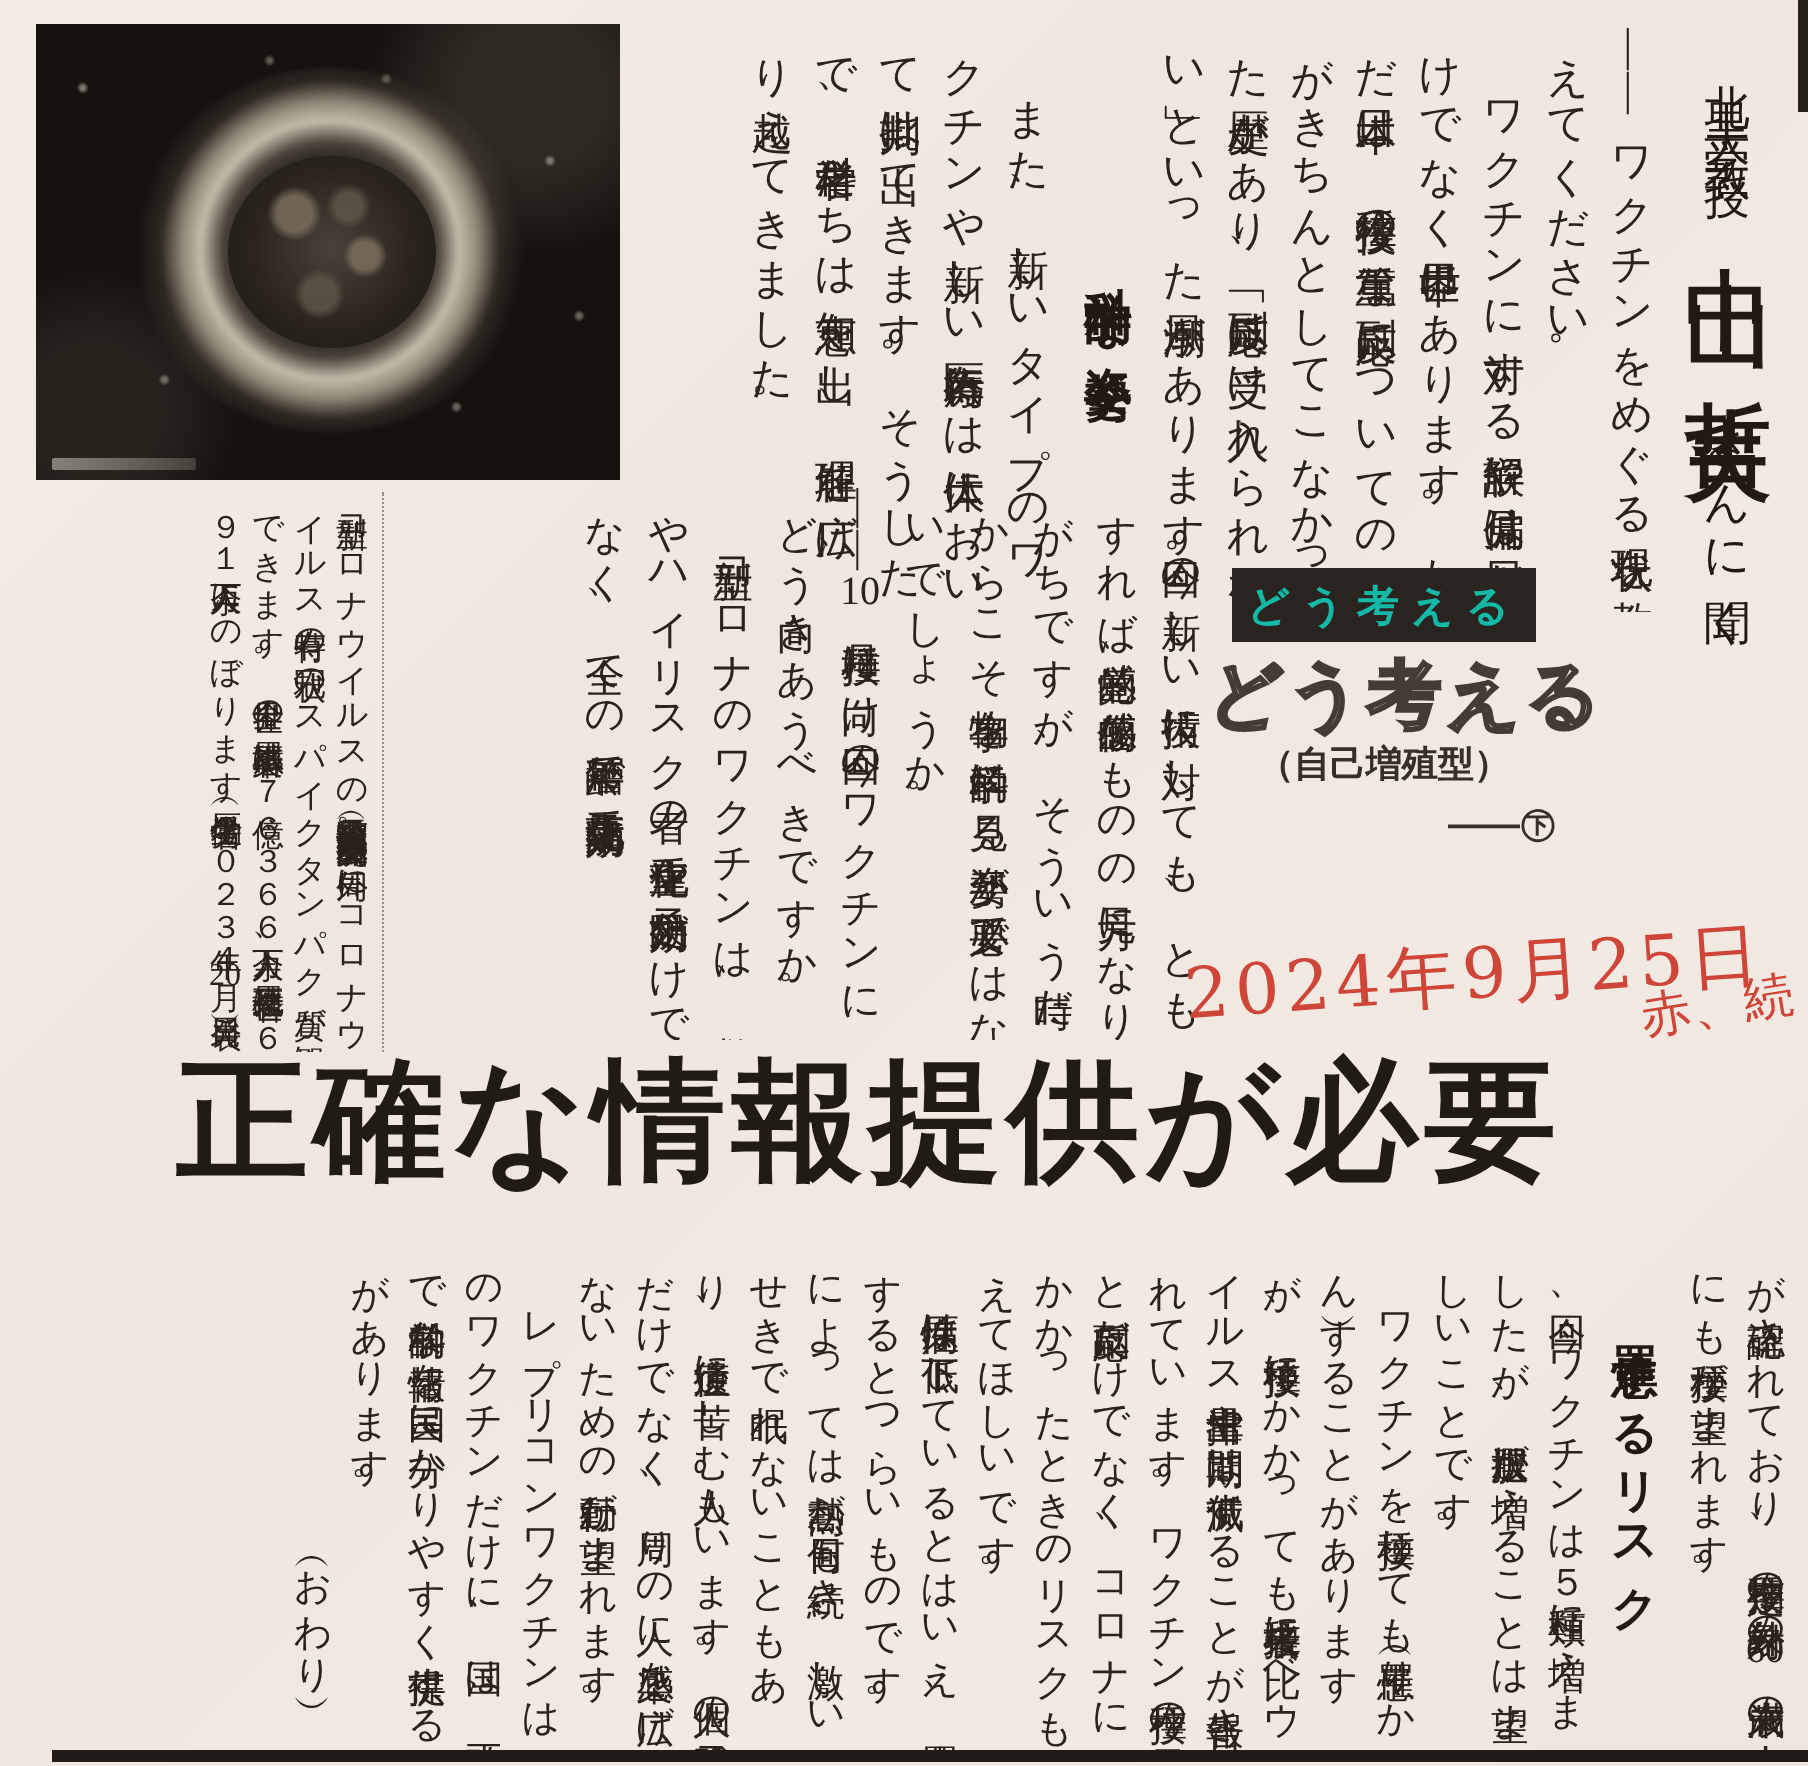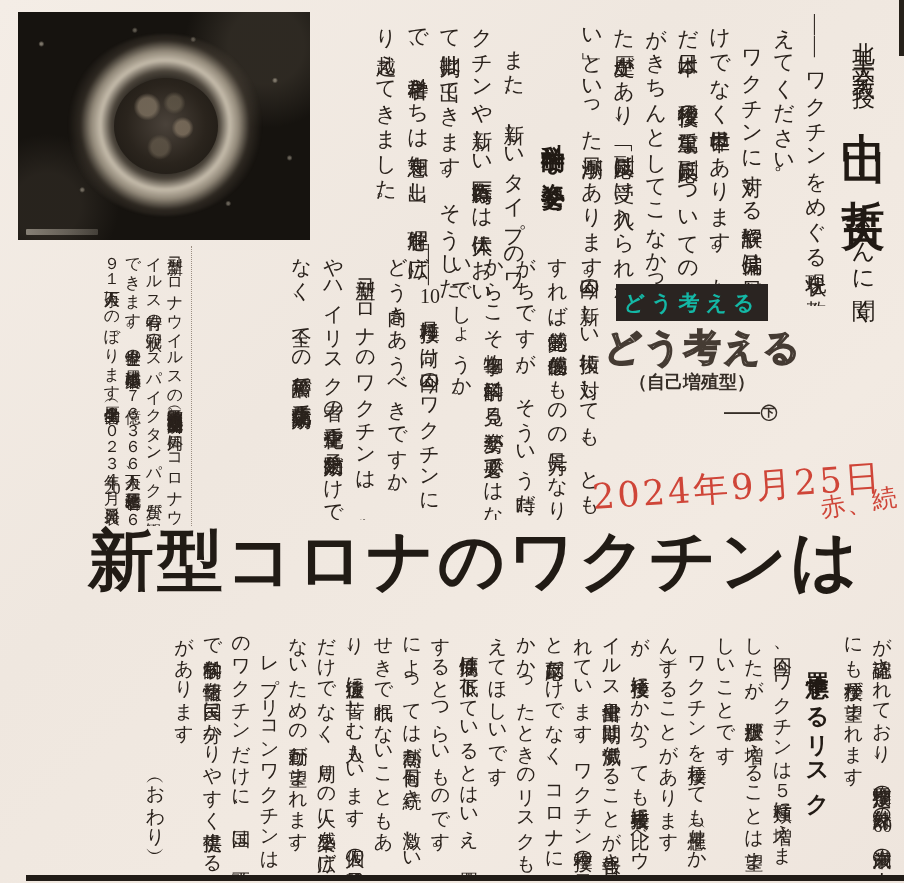--- a/index.html
+++ b/index.html
@@ -157,21 +157,21 @@
 
   <div class="flow flow-b">
       <p class="p">今回の新しい技術に対しても、ともすれば感覚的、感傷的なものの見方になりがちですが、そういう時だからこそ物事を科学的に見る姿勢が必要ではないでしょうか。</p>
       <p class="q">――<span class="tcy">10</span>月接種に向け今回のワクチンにどう向きあうべきですか。</p>
       <p class="p">新型コロナのワクチンは、高齢者やハイリスク者の重症化や予防効果だけでなく、全ての年齢層で重症化予防効果</p>
     </div>
 
   <div class="hw hw-date">2024年9月25日</div>
   <div class="hw hw-note">赤、続</div>
 
-  <h1 class="headline">新型コロナのワクチンは</h1>
+  <h1 class="headline">正確な情報提供が必要</h1>
 
   <div class="flow flow-bottom">
       <p class="p noindent">が確認されており、定期接種の対象外の<span class="tcy">60</span>歳未満の人にも接種が望まれます。</p>
       <p class="h">罹患するリスク</p>
       <p class="p">今回、ワクチンは５種類に増えましたが、選択肢が増えることは望ましいことです。</p>
       <p class="p">ワクチンを接種しても罹患（りかん）することがありますが、接種後にかかっても未接種者に比べウイルス排出量や期間は低減することが報告されています。ワクチン接種の効果と副反応だけでなく、コロナにかかったときのリスクも考えてほしいです。</p>
       <p class="p">病原性は低下しているとはいえ、罹患するとつらいものです。人によっては高熱が何日も続き、激しいせきで眠れないこともあり、後遺症に苦しむ人もいます。個人の感染予防だけでなく、周りの人に感染を広げないための行動が望まれます。</p>
       <p class="p">レプリコンワクチンは初認証のワクチンだけに、国は、正確で科学的な情報を国民に分かりやすく提供する必要があります。</p>
       <p class="end">（おわり）</p>
     </div>

